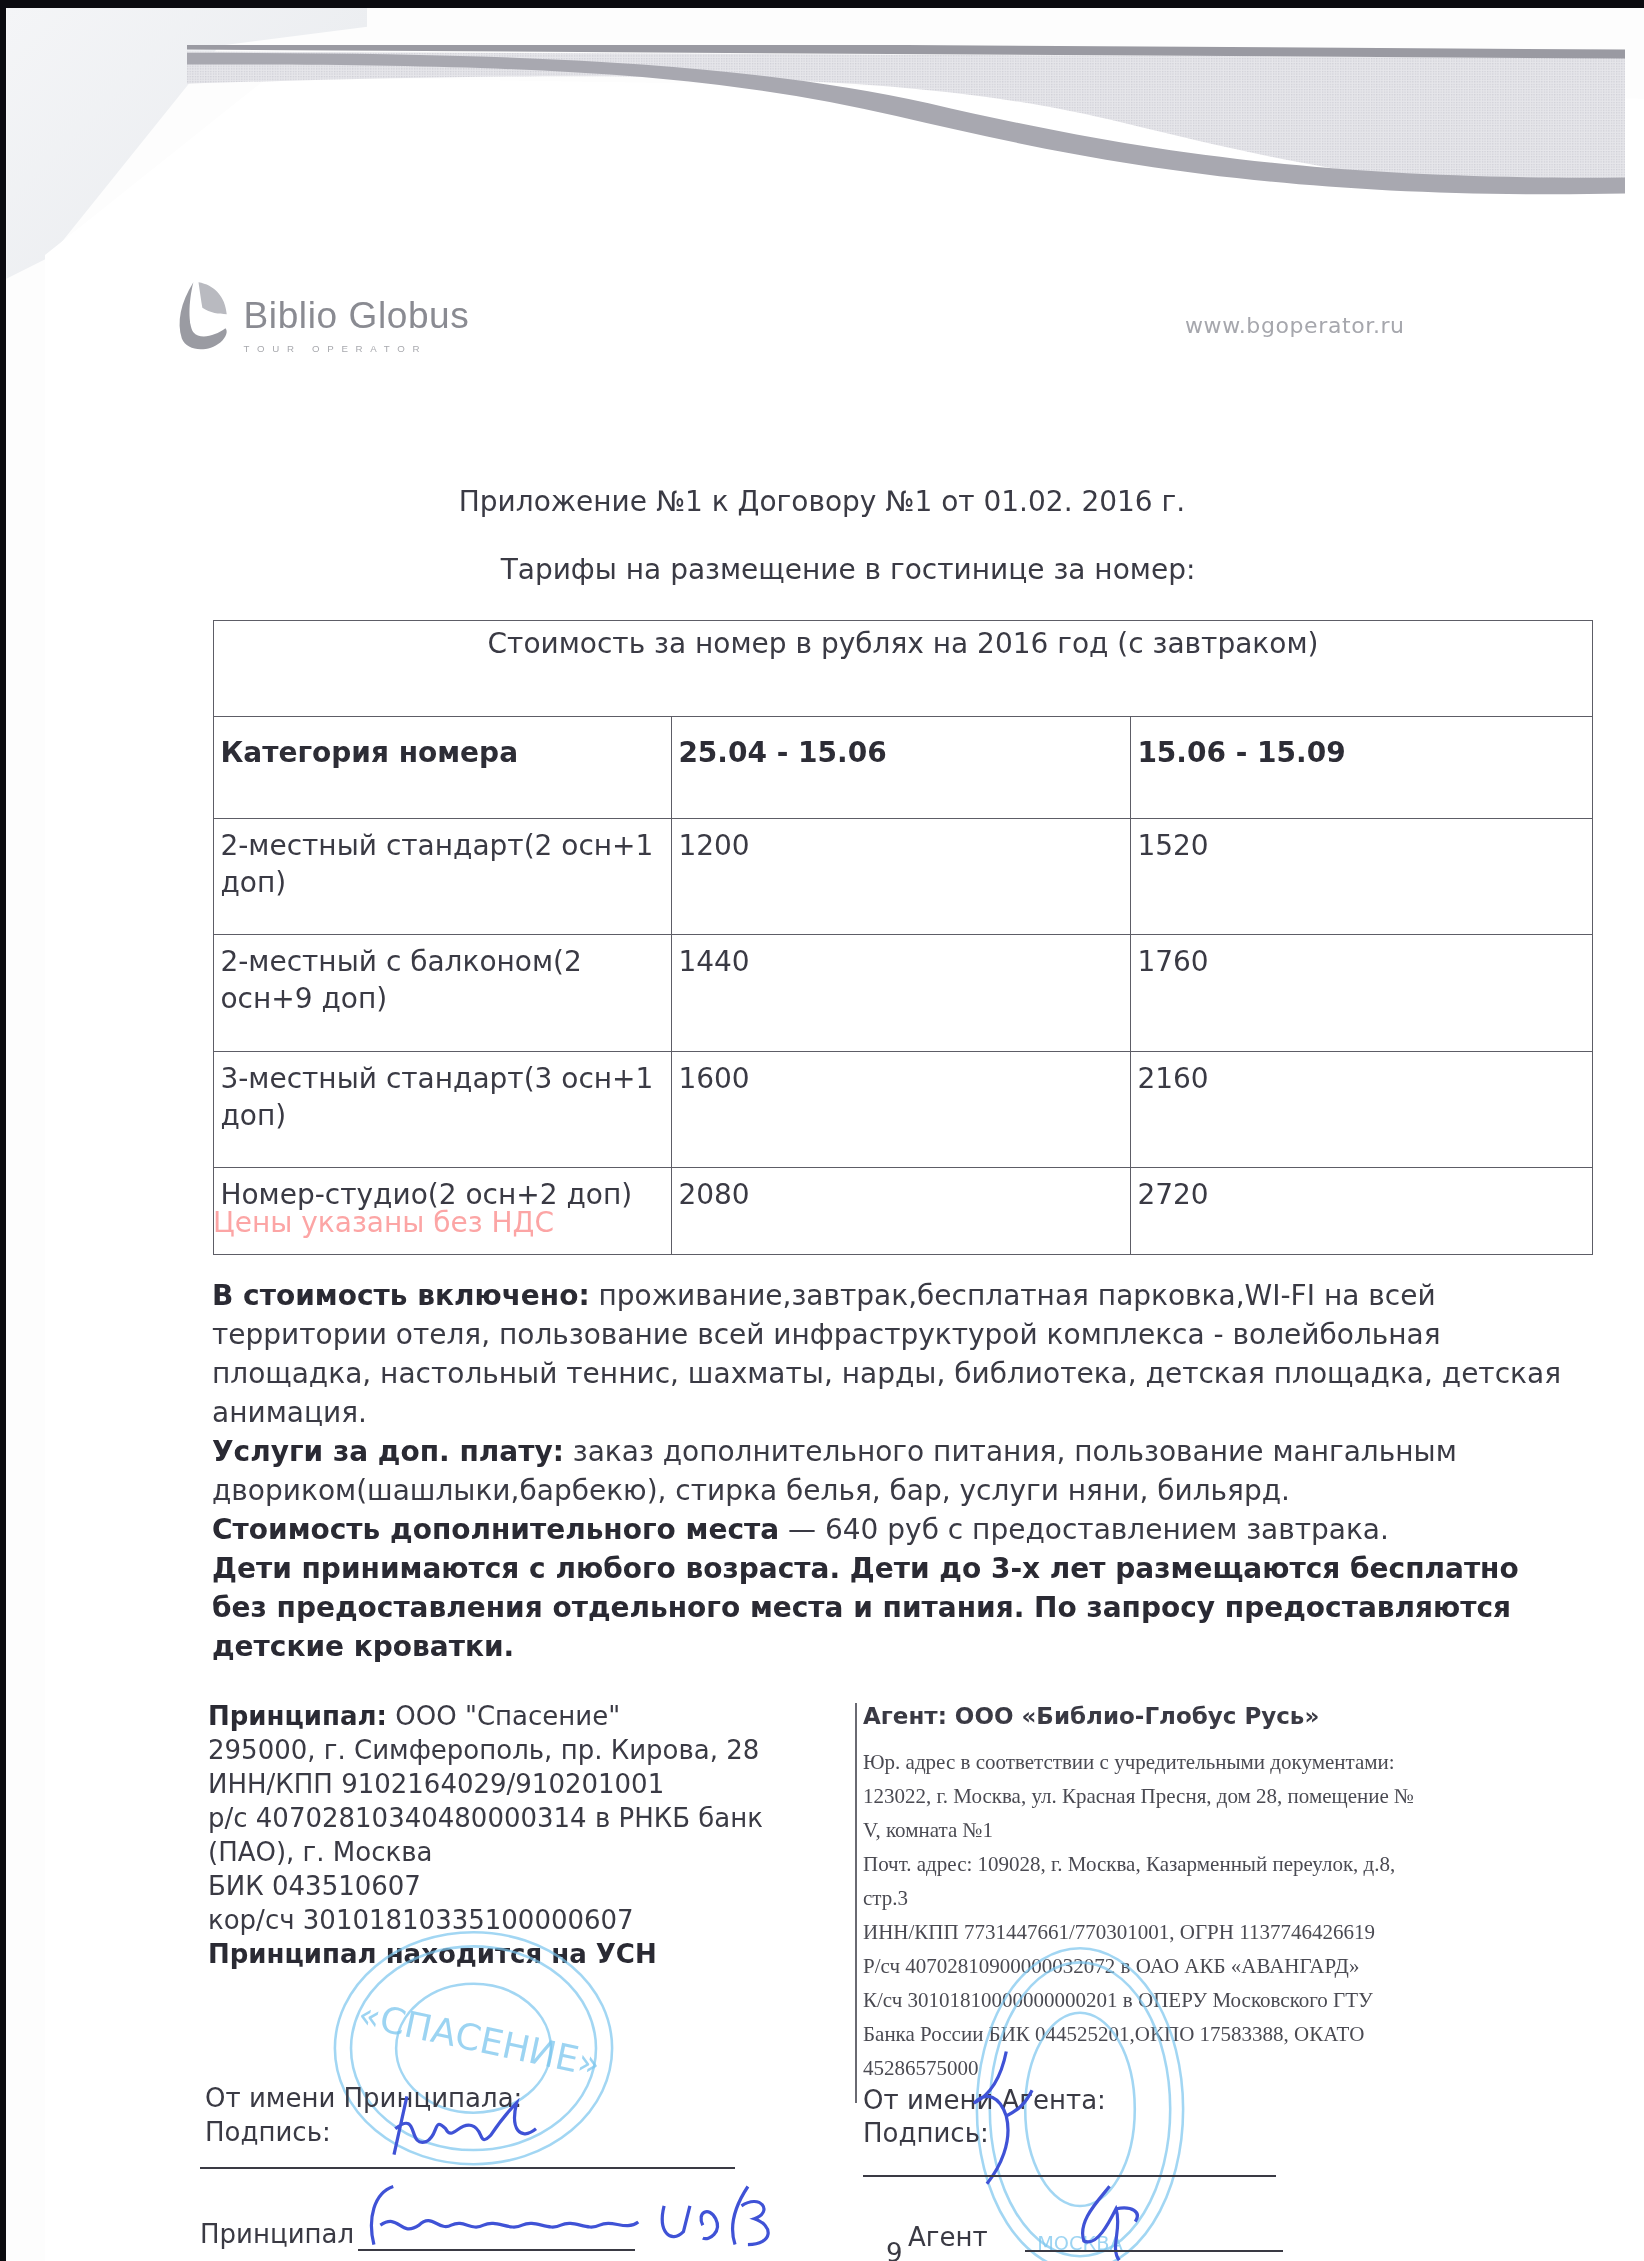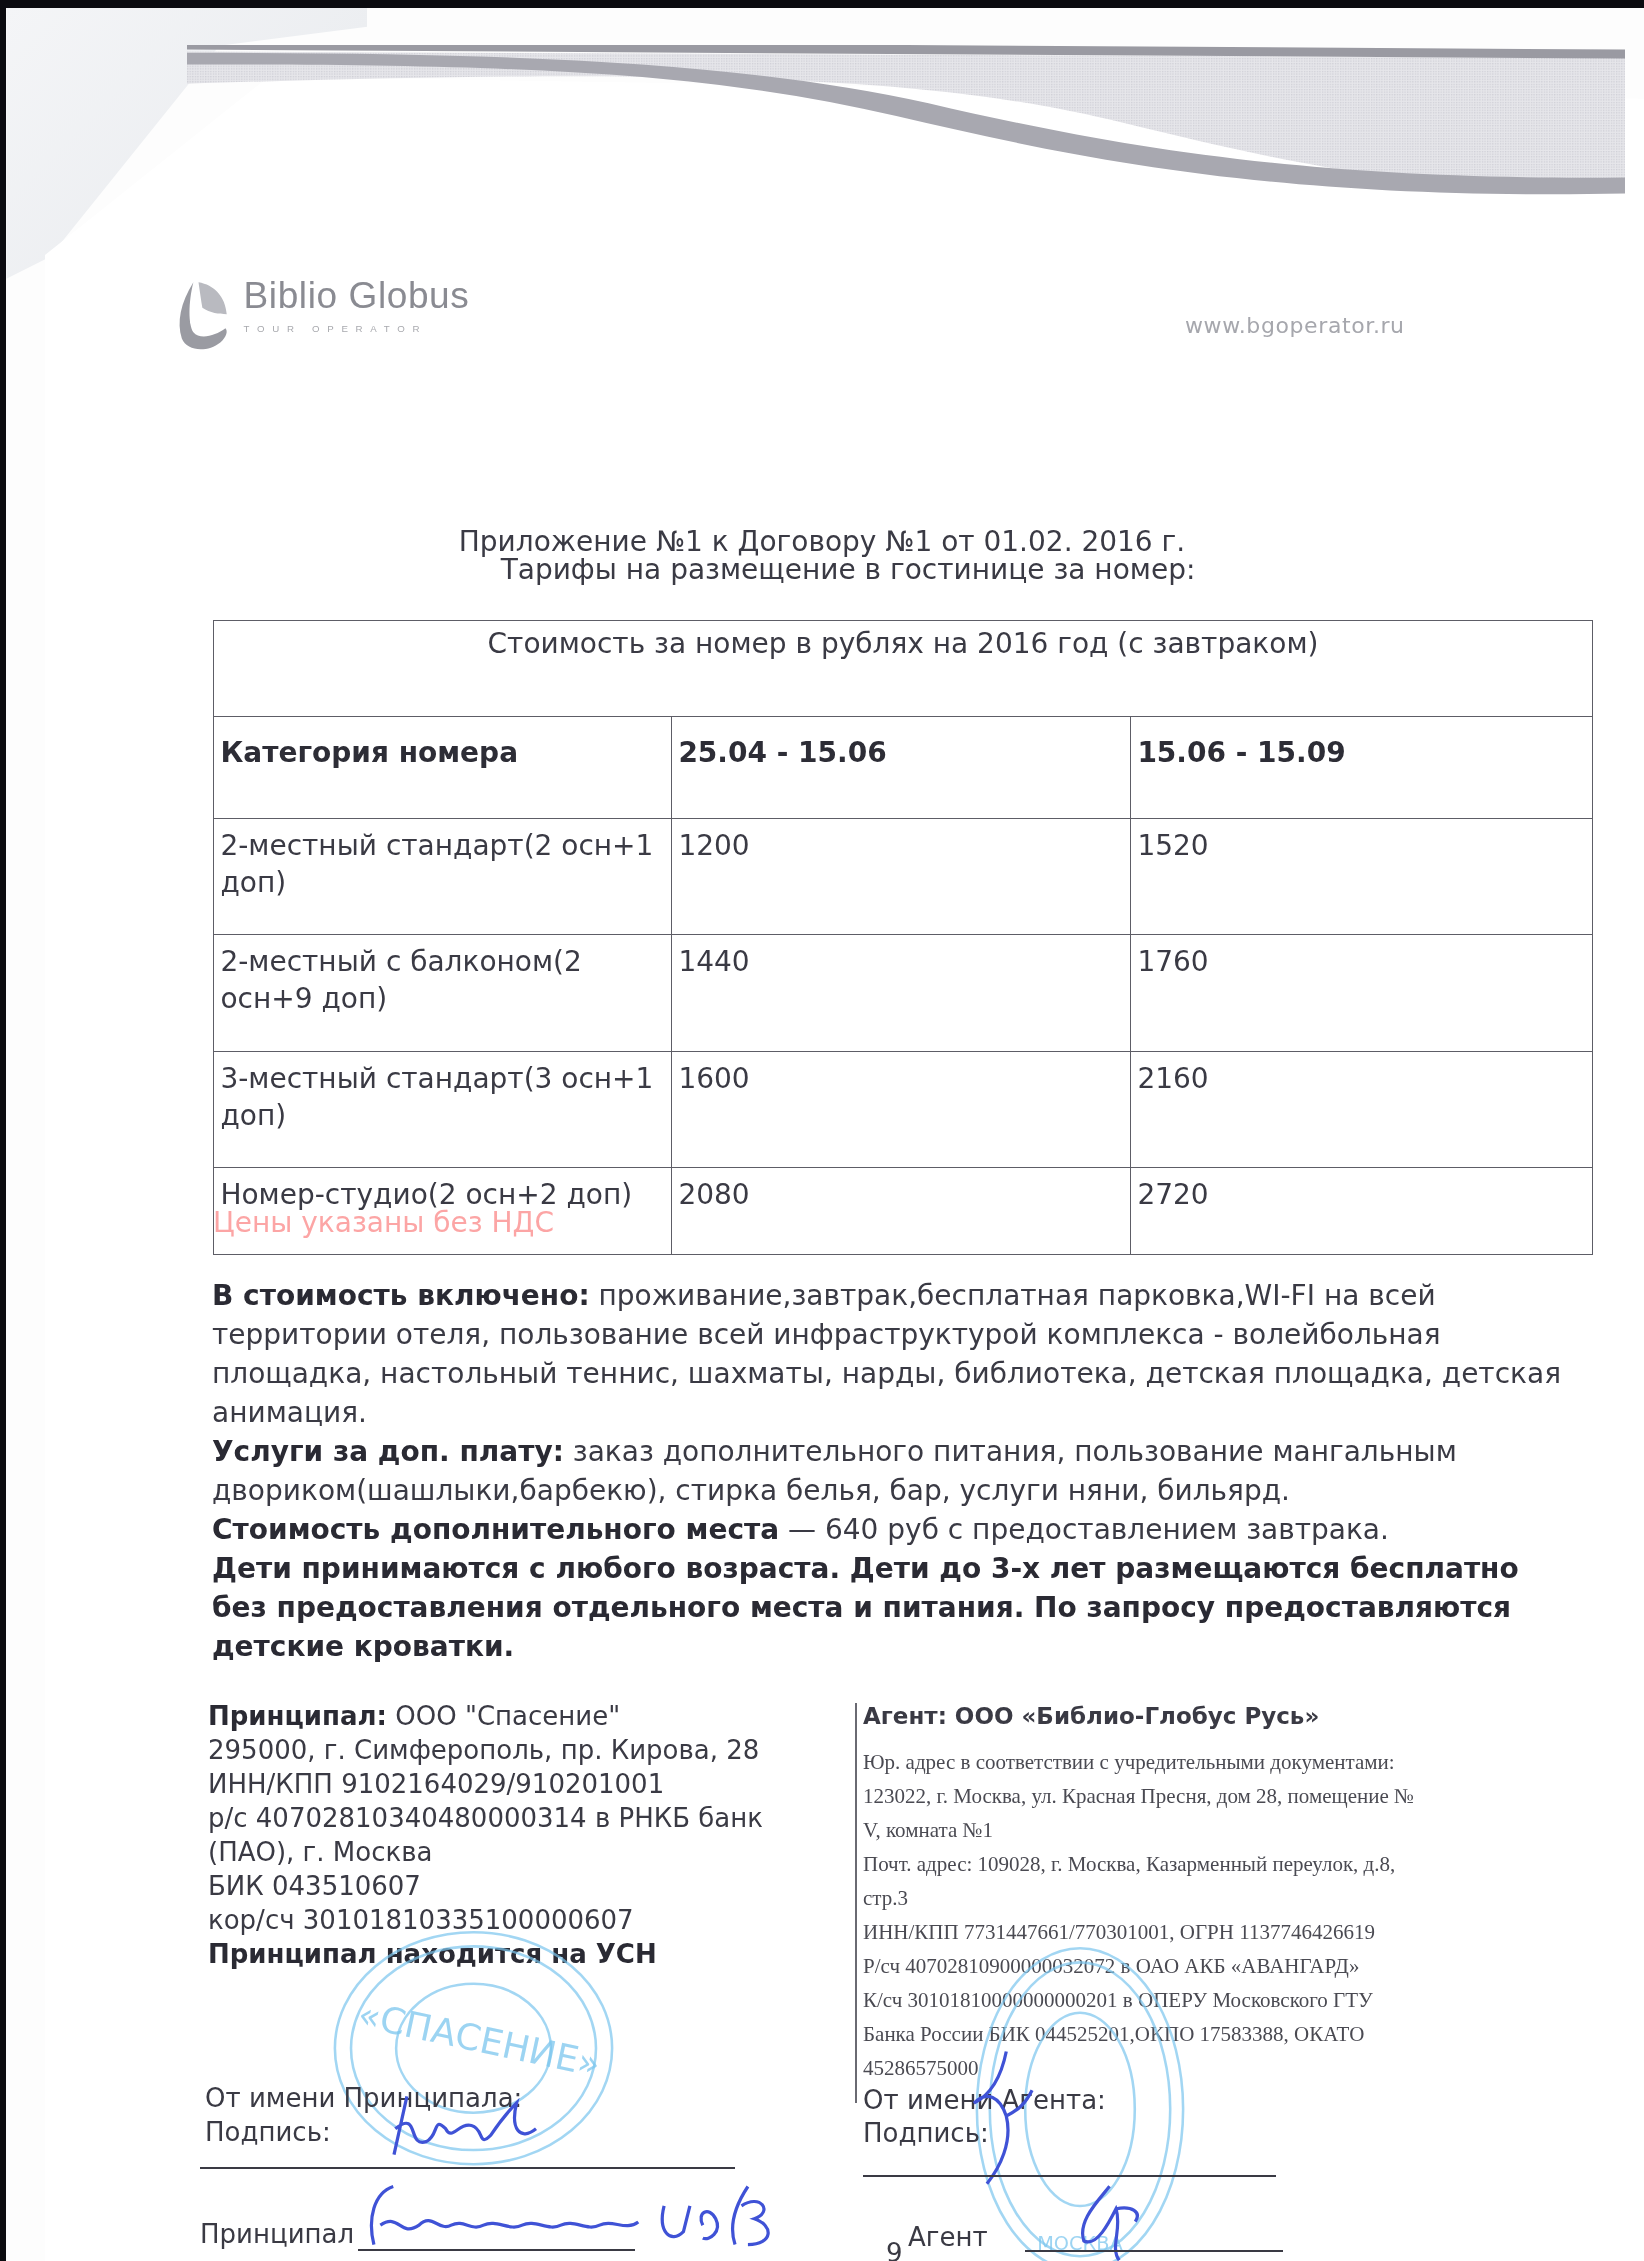--- a/index.html
+++ b/index.html
@@ -20,41 +20,41 @@
     clip-path: polygon(0 0, 100% 0, 100% 7%, 59% 14%, 12% 92%, 0 100%);
   }
   .inner-sheet {
     position: absolute; left: 45px; top: 32px; width: 1599px; height: 2229px;
     background: #ffffff;
     clip-path: polygon(0 10%, 14% 2%, 100% 3%, 100% 100%, 0 100%);
   }
   
   .wave { position: absolute; left: 187px; top: 45px; width: 1438px; height: 168px; }
   .logo-wrap {
-    position: absolute; left: 174px; top: 277px; display: flex; align-items: flex-start; gap: 11.6px;
+    position: absolute; left: 174px; top: 277px; display: flex; align-items: flex-end; gap: 11.6px;
   }
   .logo-icon { width: 58px; height: 77px; }
   .brand-name {
     font-family: "Liberation Sans", sans-serif; font-size: 37px; color: #8a8b92;
     letter-spacing: 0.6px; line-height: 1;
   }
   .brand-tag {
     font-family: "Liberation Sans", sans-serif; font-size: 9.7px; color: #a8a9ae;
     letter-spacing: 7.7px; margin-top: 9px;
   }
   .website {
     position: absolute; left: 1185px; top: 313px; font-family: "DejaVu Sans", sans-serif;
     font-size: 22px; color: #a6a7ad; letter-spacing: 0.6px;
   }
 
   .title {
     position: absolute; left: 0; width: 1644px; text-align: center;
     font-size: 28px; color: #3a3a44;
   }
-  .t1 { top: 485px; margin-top: 40px; }
+  .t1 { top: 485px; }
   .t2 { top: 553px; left: 26px; }
 
   
   table.tariffs {
     position: absolute; left: 213px; top: 620px; width: 1380px;
     border-collapse: collapse; font-size: 28px; color: #3a3a44;
   }
   table.tariffs td { border: 1.9px solid #5d5d66; vertical-align: top; padding: 7.7px 6.4px; }
   table.tariffs td.caption { text-align: center; height: 81px; padding-top: 6.4px; }
   table.tariffs tr.head td { font-weight: bold; height: 74px; padding-top: 19.3px; color: #2d2d36; }

